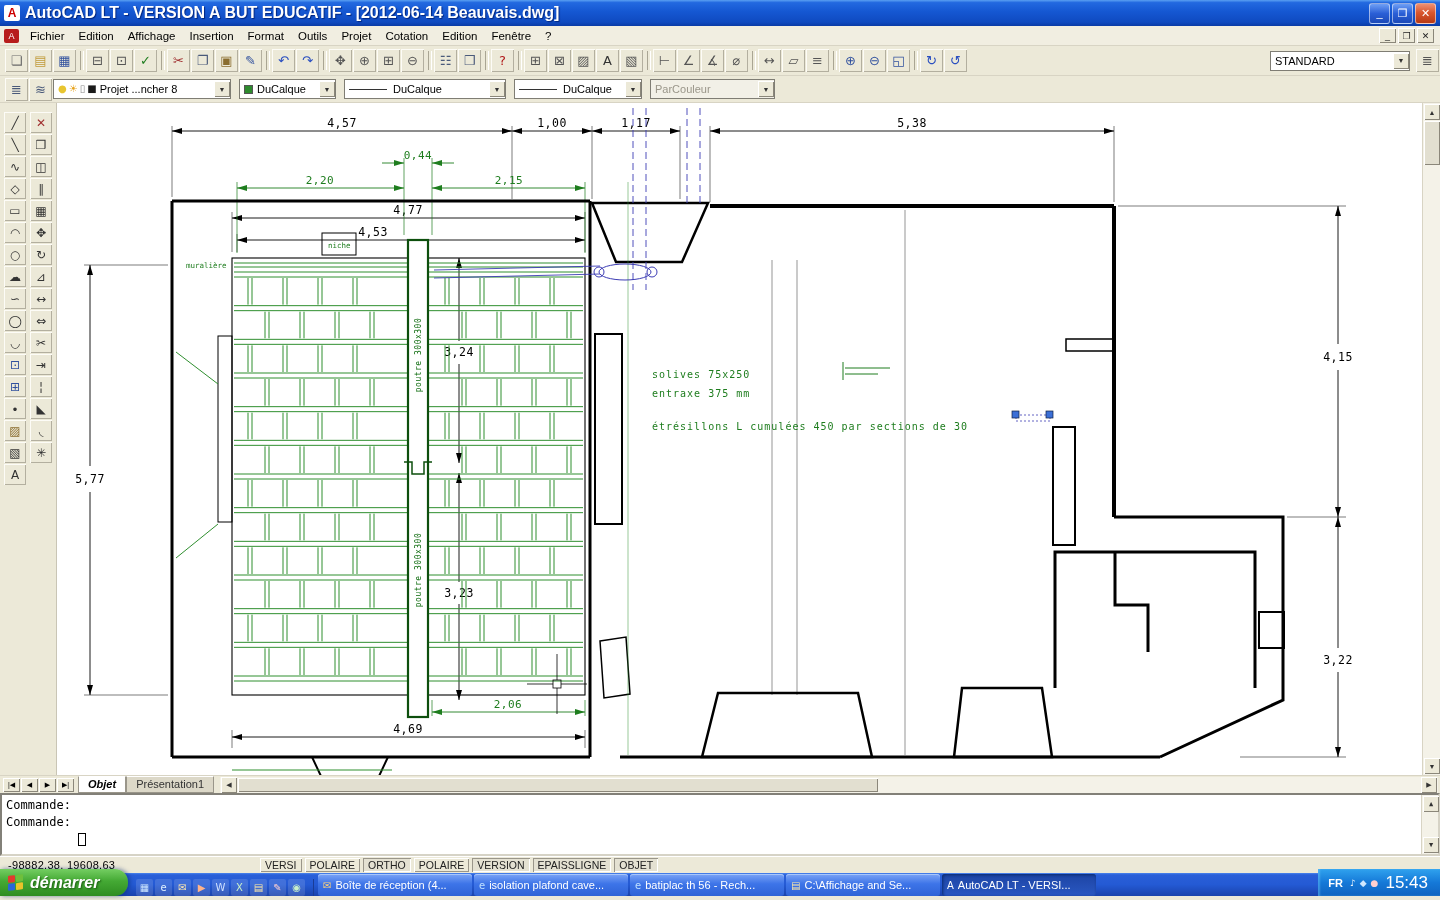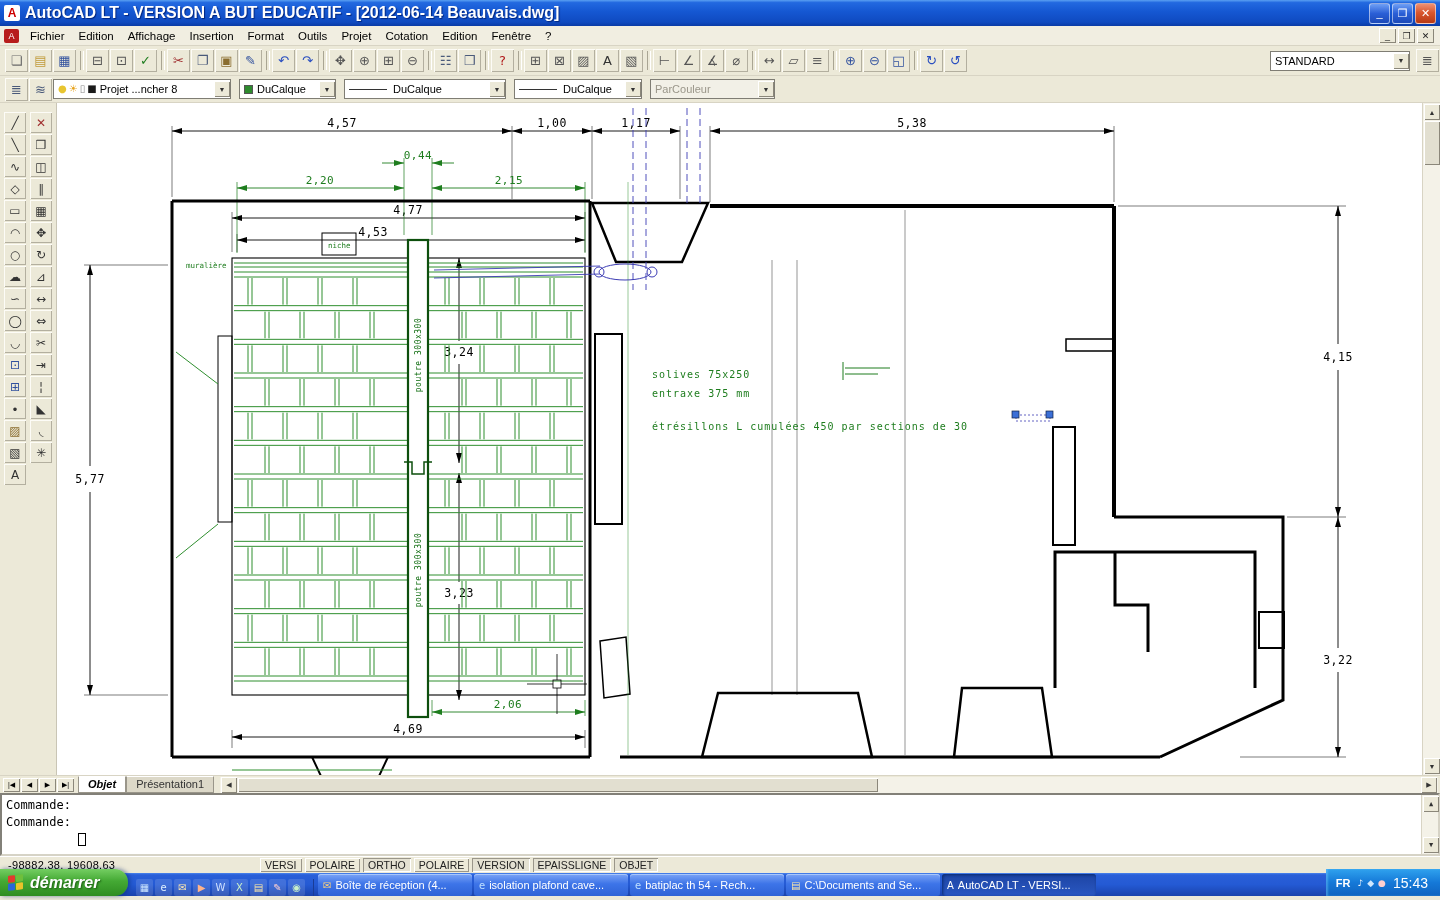--- a/index.html
+++ b/index.html
@@ -116,21 +116,21 @@
   .task{width:154px;height:22px;flex:none;border-radius:3px;color:#fff;font-size:11px;display:flex;align-items:center;gap:4px;
     padding:0 5px;background:linear-gradient(180deg,#7ba4f6,#3d74e8 45%,#2f63d6);box-shadow:inset 0 1px 0 #a8c6fb;}
   .task.active{background:linear-gradient(180deg,#1d44a4,#2a58c2);box-shadow:inset 1px 1px 3px #0a2a70;}
   .ticon{font-size:10px;flex:none;font-family:"DejaVu Sans",sans-serif;}
   .tlabel{white-space:nowrap;overflow:hidden;}
   .tray{margin-left:auto;height:27px;display:flex;align-items:center;gap:7px;padding:0 12px 0 10px;flex:none;
     background:linear-gradient(180deg,#2fa2ee 0%,#1579d8 50%,#0f63c0 100%);box-shadow:inset 2px 0 2px #7fd0ff66;color:#fff;}
   .lang{font-size:11px;font-weight:bold;}
   .trayicons{display:flex;gap:4px;}
   .tricon{font-size:9px;font-family:"DejaVu Sans",sans-serif;}
-  .clock{font-size:14px;}
+  .clock{font-size:17px;}
 </style>
 </head>
 <body>
 
 <div class="titlebar">
   <span class="appicon">A</span>
   <span class="title">AutoCAD LT - VERSION A BUT EDUCATIF - [2012-06-14 Beauvais.dwg]</span>
   <span class="winbtns">
     <span class="wbtn">_</span>
     <span class="wbtn">❐</span>
@@ -904,25 +904,25 @@
   <div class="task">
         <span class="ticon" style="color: rgb(255, 211, 122);">✉</span>
         <span class="tlabel">Boîte de réception (4...</span>
       </div>
       <div class="task">
         <span class="ticon" style="color: rgb(191, 224, 255);">e</span>
         <span class="tlabel">isolation plafond cave...</span>
       </div>
       <div class="task">
         <span class="ticon" style="color: rgb(191, 224, 255);">e</span>
-        <span class="tlabel">batiplac th 54 - Rech...</span>
+        <span class="tlabel">batiplac th 56 - Rech...</span>
       </div>
       <div class="task">
         <span class="ticon" style="color: rgb(255, 233, 168);">▤</span>
-        <span class="tlabel">C:\Documents and Se...</span>
+        <span class="tlabel">C:\Affichage and Se...</span>
       </div>
       <div class="task active">
         <span class="ticon" style="color: rgb(255, 255, 255);">A</span>
         <span class="tlabel">AutoCAD LT - VERSI...</span>
       </div>
     </div>
   <div class="tray">
     <span class="lang">FR</span>
     <span class="trayicons">
 

